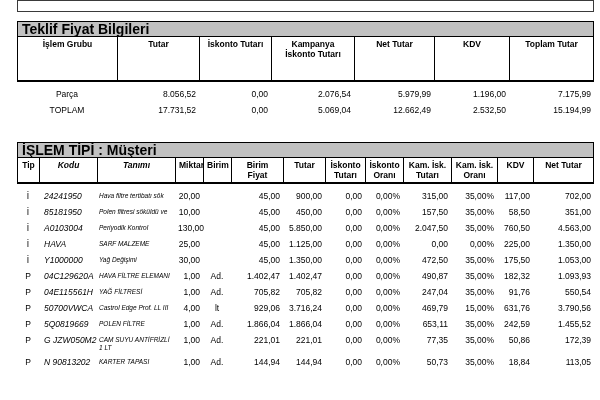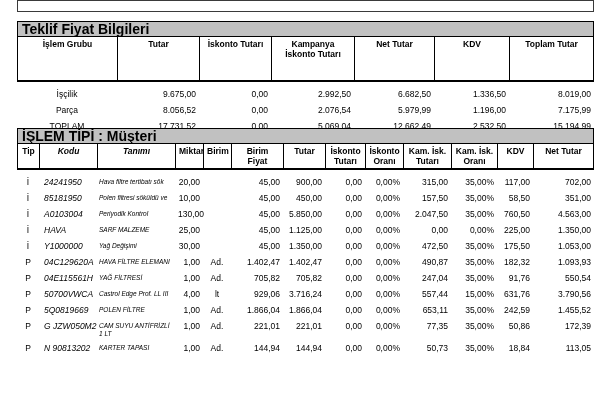--- a/index.html
+++ b/index.html
@@ -15,21 +15,21 @@
   }
   .topbox {
     position: absolute;
     left: 17px; top: 0;
     width: 577px; height: 12px;
     border: 1px solid #3a3a3a;
     background: #fff;
   }
   .sec { position: absolute; left: 17px; width: 577px; }
   .sec1 { top: 21px; }
-  .sec2 { top: 128px; }
+  .sec2 { top: 142px; }
   .tbar {
     background: #c1c1c1;
     border: 1px solid #000;
     padding: 2px 4px 1px 4px;
     font-size: 14px;
     font-weight: bold;
     line-height: 11px;
   }
   table { border-collapse: collapse; table-layout: fixed; width: 100%; }
   table.hdr { margin-top: -1px; border-bottom: 2px solid #000; }
@@ -105,29 +105,20 @@
       <colgroup>
         <col style="width:100px">
           <col style="width:82px">
           <col style="width:72px">
         <col style="width:83px">
           <col style="width:80px">
           <col style="width:75px">
           <col>
       </colgroup>
       <tbody>
-          <tr>
-            <td class="c">İşçilik</td>
-            <td class="r">9.675,00</td>
-            <td class="r">0,00</td>
-            <td class="r">2.992,50</td>
-            <td class="r">6.682,50</td>
-            <td class="r">1.336,50</td>
-            <td class="r">8.019,00</td>
-          </tr>
           <tr>
             <td class="c">Parça</td>
             <td class="r">8.056,52</td>
             <td class="r">0,00</td>
             <td class="r">2.076,54</td>
             <td class="r">5.979,99</td>
             <td class="r">1.196,00</td>
             <td class="r">7.175,99</td>
           </tr>
           <tr>
@@ -311,21 +302,21 @@
           <tr>
             <td class="c">P</td>
             <td class="l kodu">50700VWCA</td>
             <td class="l desc">Castrol Edge Prof. LL III</td>
             <td class="r">4,00</td>
             <td class="c">lt</td>
             <td class="r">929,06</td>
             <td class="r">3.716,24</td>
             <td class="r">0,00</td>
             <td class="r">0,00%</td>
-            <td class="r">557,44</td>
+            <td class="r">469,79</td>
             <td class="r">15,00%</td>
             <td class="r">631,76</td>
             <td class="r">3.790,56</td>
           </tr>
           <tr>
             <td class="c">P</td>
             <td class="l kodu">5Q0819669</td>
             <td class="l desc">POLEN FİLTRE</td>
             <td class="r">1,00</td>
             <td class="c">Ad.</td>

